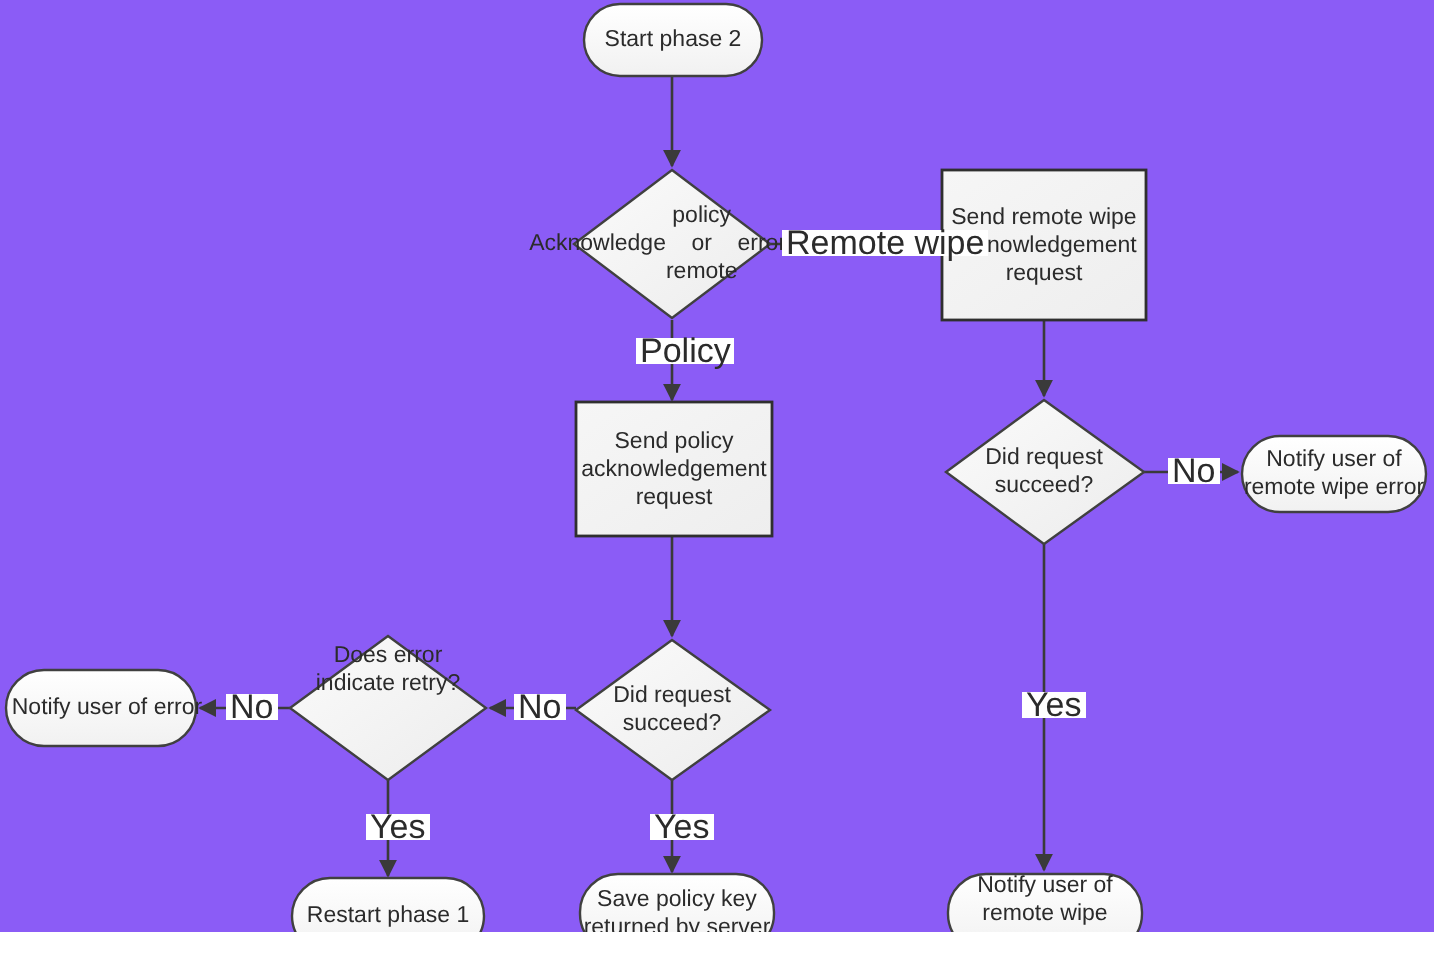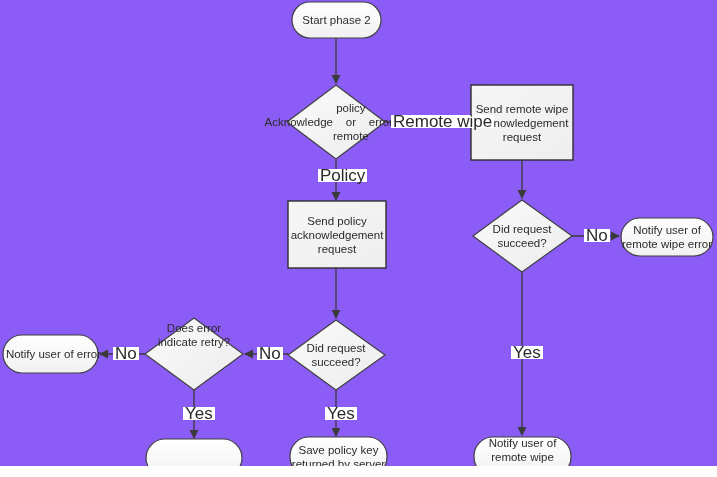--- a/index.html
+++ b/index.html
@@ -145,20 +145,21 @@
 remote wipe success</div>
 
   <div class="node-text" style="left:290px; top:332px; width:92px; height:46px;">Did request
 succeed?</div>
 
   <div class="node-text" style="left:146px; top:312px; width:96px; height:46px;">Does error
 indicate retry?</div>
 
   <div class="node-text" style="left:4px; top:335px; width:99px; height:38px;">Notify user of error</div>
 
+  <div class="node-text" style="left:146px; top:439px; width:96px; height:38px;">Restart phase 1</div>
 
   <div class="node-text" style="left:288px; top:437px; width:101px; height:39px;">Save policy key
 returned by server</div>
 
   <div class="edge-label" style="left:391px; top:115px;">Remote wipe</div>
 
   <div class="edge-label" style="left:318px; top:169px;text-align:center;">Policy</div>
 
   <div class="edge-label" style="left:584px; top:229px;">No</div>
 

